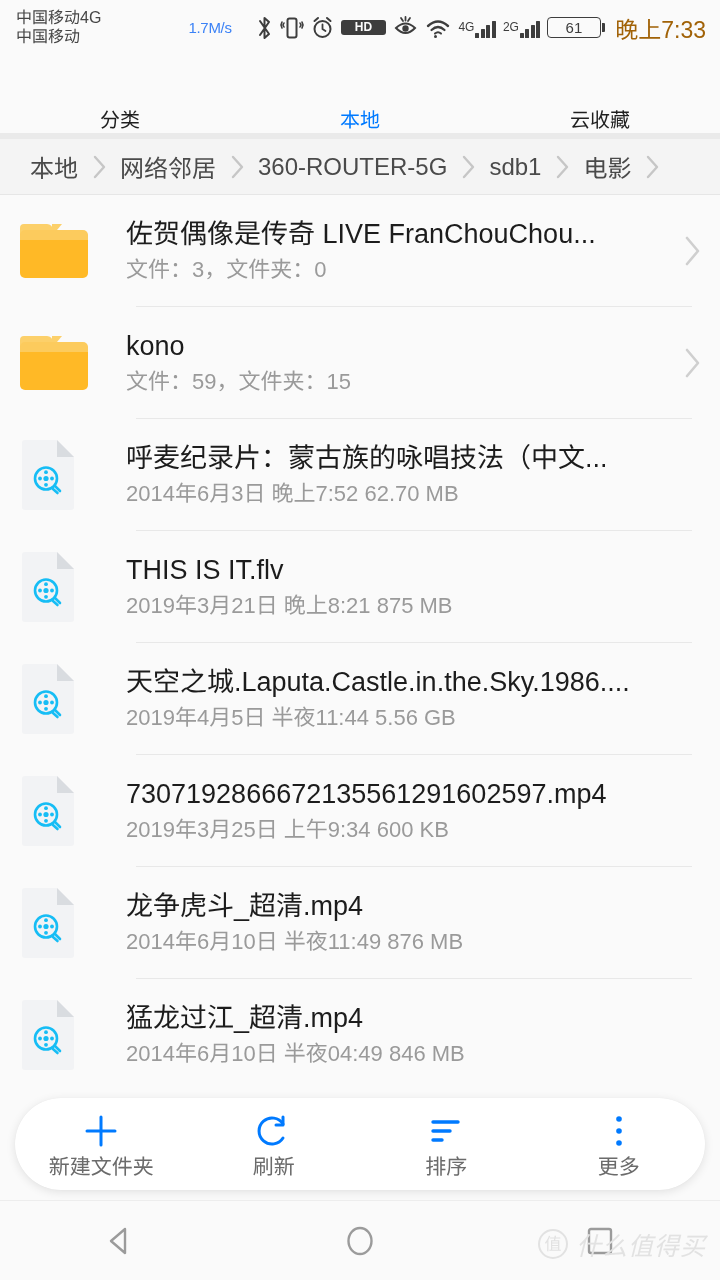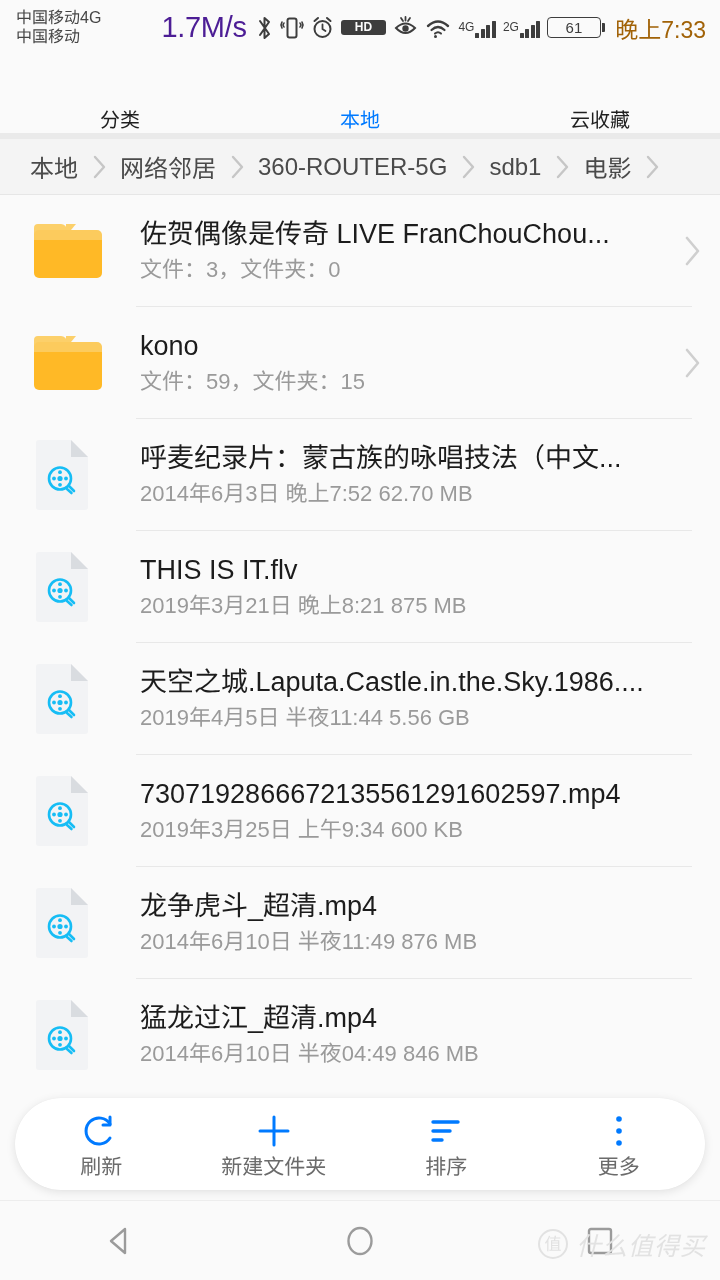--- a/index.html
+++ b/index.html
@@ -31,21 +31,21 @@
     line-height:1.18;
     font-size:16px;
     color:#464646;
     white-space:nowrap;
   }
   .status-right {
     position:absolute;
     right:14px; top:0; height:55px;
     display:flex; align-items:center; gap:7px;
   }
-  .netspeed { font-size:29px; color:#4c1d95; letter-spacing:-0.3px; margin-right:2px; }
+  .netspeed { font-size:15px; color:#3b82f6; letter-spacing:-0.3px; margin-right:17px; }
   .sicon { display:inline-flex; align-items:center; justify-content:center; color:#3d3d3d; }
   .sicon svg { display:block; }
   .status-time { font-size:23px; color:#a16207; margin-left:3px; white-space:nowrap; }
   .batt {
     display:inline-flex; align-items:center;
   }
   .batt-body {
     border:1.8px solid #3d3d3d; border-radius:4px;
     height:21px; min-width:38px;
     display:flex; align-items:center; justify-content:center;
@@ -123,21 +123,21 @@
   
   .filelist {
     flex:1 1 auto;
     background:#fafafa;
     overflow:hidden;
     position:relative;
   }
   .row {
     height:112px;
     display:flex; align-items:center;
-    padding-left:34px; padding-right:18px;
+    padding-left:20px; padding-right:18px;
     position:relative;
     cursor:pointer;
   }
   .row .divider {
     position:absolute;
     left:136px; right:28px; bottom:0;
     height:1px; background:#e8e8e8;
   }
   .row:last-child .divider { display:none; }
   .icon-cell {
@@ -591,34 +591,34 @@
     </div>
 
   </div>
 
   <div class="toolbar-wrap">
     <div class="toolbar">
 
       <div class="tool">
         <span class="glyph">
           <svg width="38" height="38" viewBox="0 0 38 38">
-            <path d="M28 12 A13 13 0 1 0 28 26" fill="none" stroke="#007aff" stroke-width="3" stroke-linecap="round"></path>
-            <path d="M28 5 L28 13 L21 13" fill="none" stroke="#007aff" stroke-width="3" stroke-linecap="round" stroke-linejoin="round"></path>
-          </svg>
-        </span>
-        <span class="tlabel">刷新</span>
+              <path d="M19 5 L19 33 M5 19 L33 19" stroke="#007aff" stroke-width="3" stroke-linecap="round" fill="none"></path>
+            </svg>
+        </span>
+        <span class="tlabel">新建文件夹</span>
       </div>
 
       <div class="tool">
         <span class="glyph">
           <svg width="38" height="38" viewBox="0 0 38 38">
-              <path d="M19 5 L19 33 M5 19 L33 19" stroke="#007aff" stroke-width="3" stroke-linecap="round" fill="none"></path>
-            </svg>
-        </span>
-        <span class="tlabel">新建文件夹</span>
+            <path d="M28 12 A13 13 0 1 0 28 26" fill="none" stroke="#007aff" stroke-width="3" stroke-linecap="round"></path>
+            <path d="M28 5 L28 13 L21 13" fill="none" stroke="#007aff" stroke-width="3" stroke-linecap="round" stroke-linejoin="round"></path>
+          </svg>
+        </span>
+        <span class="tlabel">刷新</span>
       </div>
 
       <div class="tool">
         <span class="glyph">
           <svg width="38" height="38" viewBox="0 0 38 38">
             <path d="M6 10 L31 10" stroke="#007aff" stroke-width="3.4" stroke-linecap="round"></path>
             <path d="M6 19 L23 19" stroke="#007aff" stroke-width="3.4" stroke-linecap="round"></path>
             <path d="M6 28 L15 28" stroke="#007aff" stroke-width="3.4" stroke-linecap="round"></path>
           </svg>
         </span>

